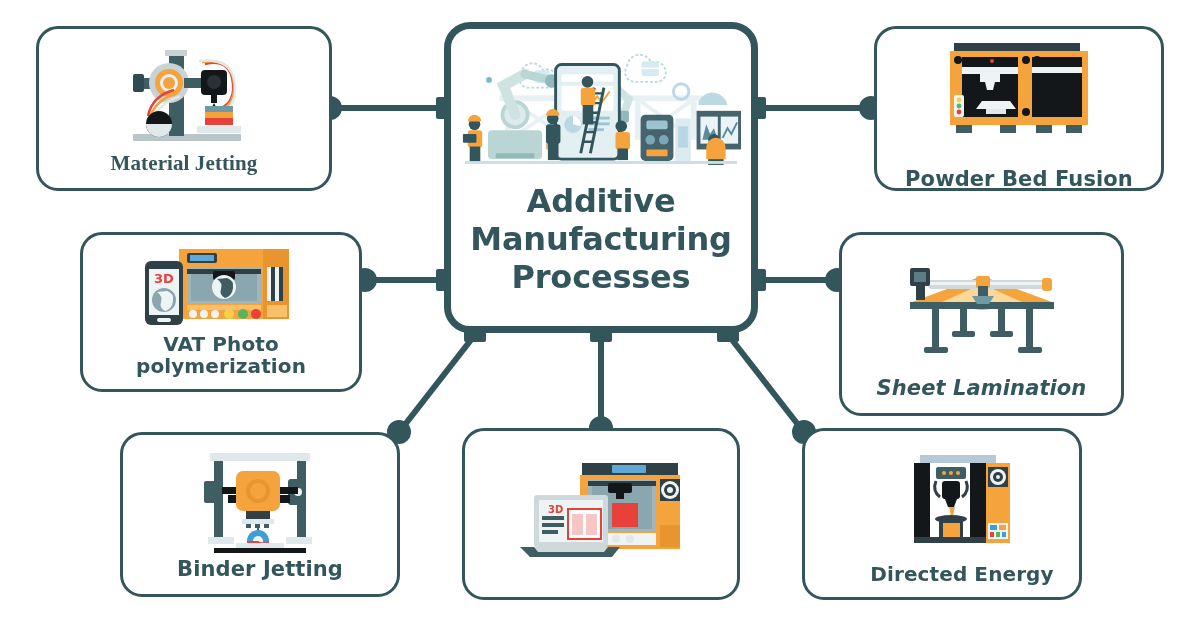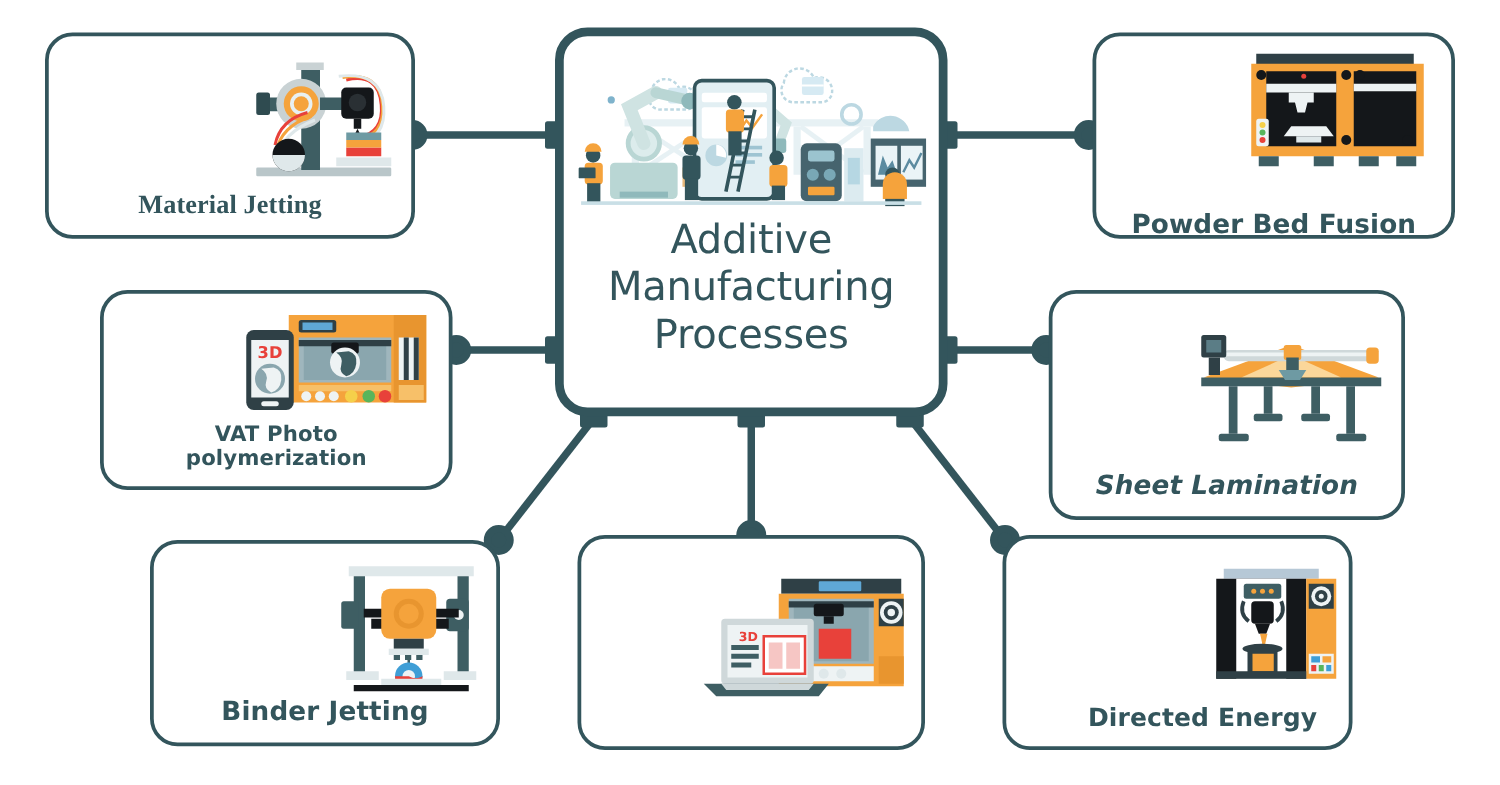--- a/index.html
+++ b/index.html
@@ -17,21 +17,21 @@
   
   .node {
     position: absolute; z-index: 2;
     background: #ffffff;
     border: 3px solid #33555c;
     border-radius: 22px;
     display: flex; flex-direction: column;
     align-items: center; justify-content: flex-start;
     padding: 10px 8px 8px;
   }
-  .node .art { flex: 1 1 auto; display: flex; align-items: center; justify-content: flex-end; width: 100%; }
+  .node .art { flex: 1 1 auto; display: flex; align-items: center; justify-content: center; width: 100%; }
   .node .label {
     color: #33555c;
     font-weight: 700;
     font-size: 21px;
     line-height: 1.12;
     letter-spacing: .1px;
     text-align: center;
     padding-bottom: 4px;
   }
 
@@ -40,23 +40,23 @@
     position: absolute; z-index: 3;
     left: 444px; top: 22px; width: 314px; height: 311px;
     background: #ffffff;
     border: 7px solid #33555c;
     border-radius: 26px;
     display: flex; flex-direction: column; align-items: center;
     padding: 12px 10px 10px;
   }
   #center-node .center-art { width: 100%; height: 128px; display: flex; align-items: flex-end; justify-content: center; }
   #center-node .center-title {
-    margin-top: 4px;
+    margin-top: 14px;
     color: #33555c;
-    font-weight: 400;
+    font-weight: 700;
     font-size: 32px;
     line-height: 1.18;
     text-align: center;
     letter-spacing: -.2px;
   }
 
   
   #node-material-jetting   { left: 36px;  top: 26px;  width: 296px; height: 165px; font-family: Liberation Serif, serif; }
   #node-powder-bed-fusion  { left: 874px; top: 26px;  width: 290px; height: 165px; gap: 29px; }
   #node-vat-photo          { left: 80px;  top: 232px; width: 282px; height: 160px; }
@@ -65,21 +65,21 @@
   #node-material-extrusion { left: 462px; top: 428px; width: 278px; height: 172px; }
   #node-directed-energy    { left: 802px; top: 428px; width: 280px; height: 172px; padding-left: 48px; }
 
   #node-material-jetting .art   { height: 104px; }
   #node-powder-bed-fusion .art  { height: 104px; }
   #node-vat-photo .art          { height: 88px; }
   #node-sheet-lamination .art   { height: 98px; }
   #node-binder-jetting .art     { height: 108px; }
   #node-material-extrusion .art { height: 112px; }
   #node-directed-energy .art    { height: 100px; }
-  #node-vat-photo .label        { font-size: 17px; }
+  #node-vat-photo .label        { font-size: 20px; }
   #node-directed-energy .label  { font-size: 20px; }
 </style>
 </head>
 <body>
 
 <div id="stage">
 
   <svg id="connectors" viewBox="0 0 1200 628">
     <g stroke="#33555c" stroke-width="6" fill="#33555c">
 

